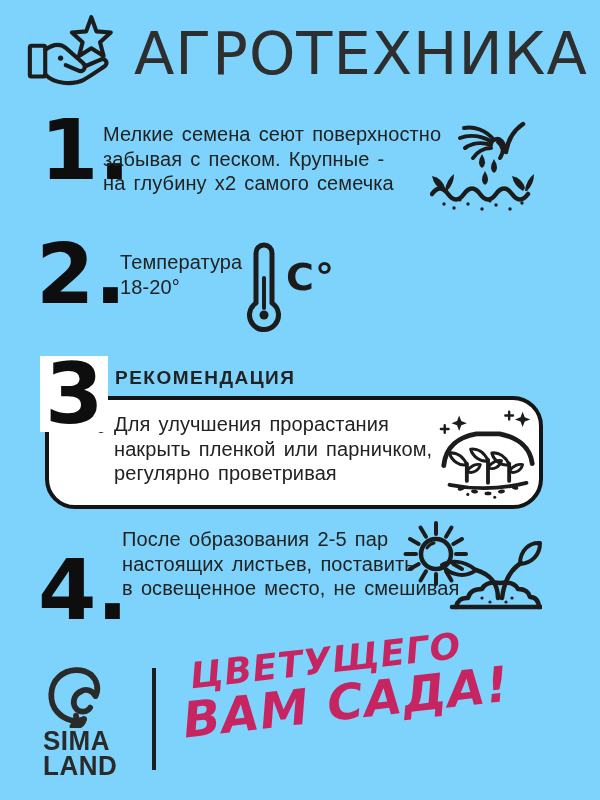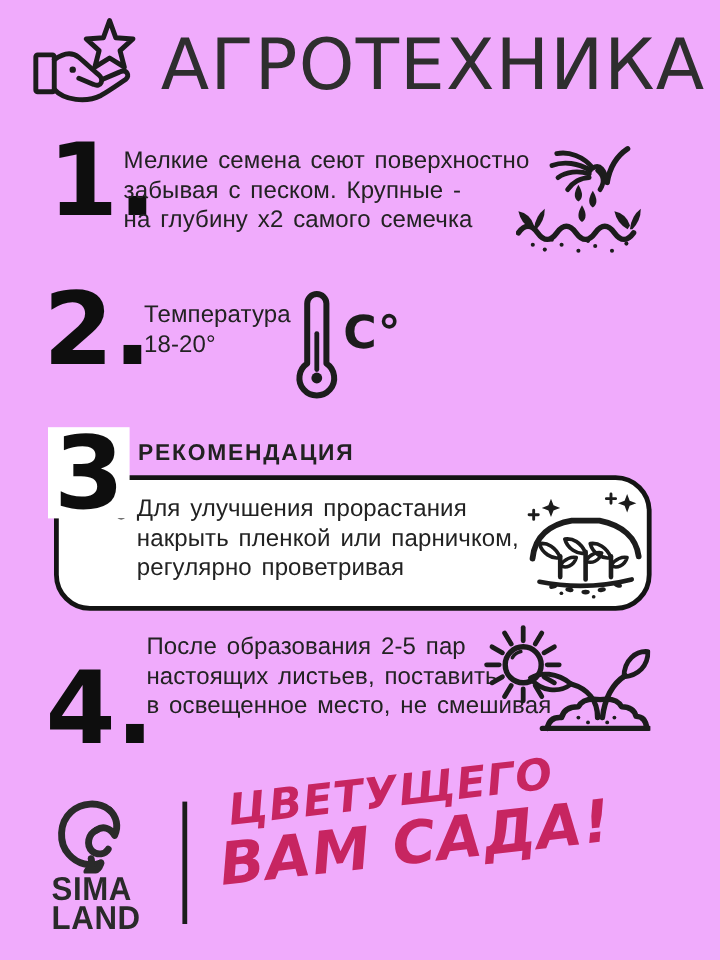--- a/index.html
+++ b/index.html
@@ -1,18 +1,18 @@
 <!DOCTYPE html>
 <html><head>
 <meta charset="utf-8">
 <style>
   * { margin:0; padding:0; box-sizing:border-box; }
   html,body { background:#ffffff; }
   #page {
-    position:relative; width:600px; height:800px; background:#f0abfc;
+    position:relative; width:600px; height:800px; background:#7dd3fc;
     font-family:"Liberation Sans", sans-serif; color:#1f1f1f; overflow:hidden;
   }
   .abs { position:absolute; }
   
   #title {
     left:134px; top:22px; font-family:"DejaVu Sans", sans-serif;
     font-size:59px; line-height:64px; font-weight:500; letter-spacing:1px; color:#2e2e2e;
     white-space:nowrap;
   }
   

